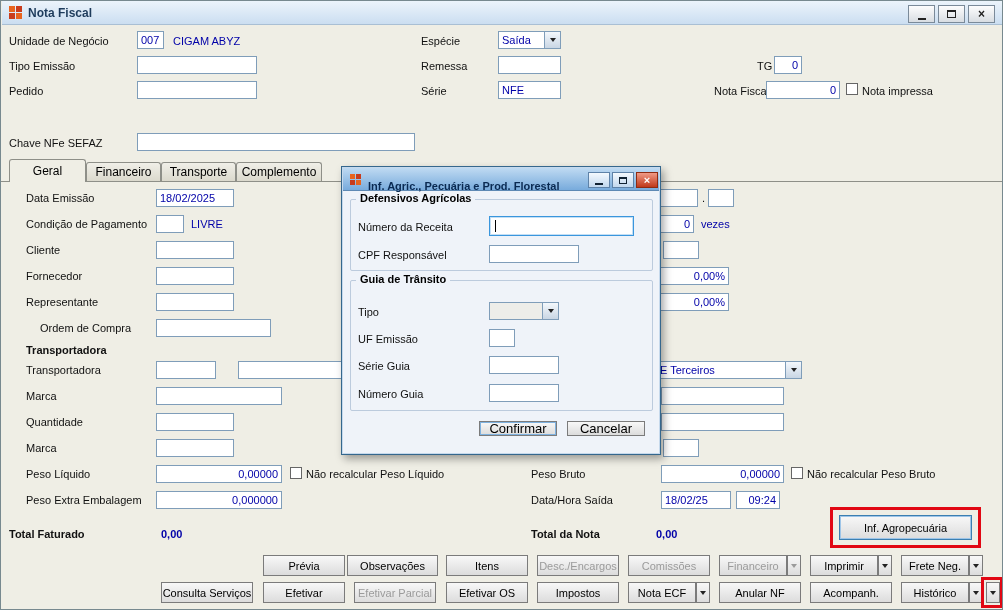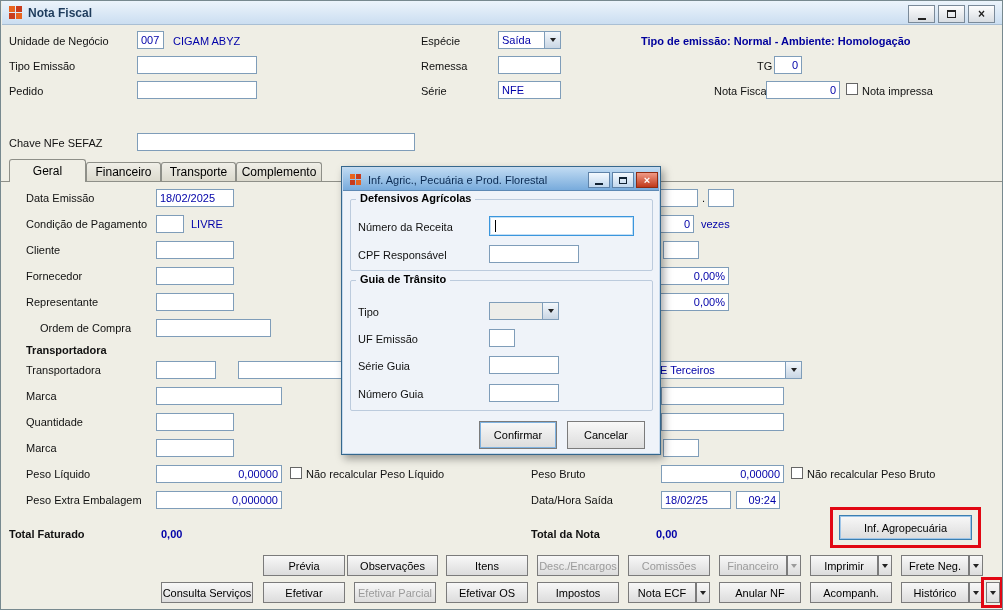--- a/index.html
+++ b/index.html
@@ -25,32 +25,32 @@
   .btn{position:absolute;height:21px;background:linear-gradient(#F8F8F8,#DCDCDC);border:1px solid #7B7B7B;font-size:11px;color:#000;display:flex;align-items:center;justify-content:center;white-space:nowrap;cursor:default}
   .btn.dis{color:#9B9B9B}
   .btn.dis .tri{border-top-color:#9B9B9B}
   .btn .tri{margin-top:4px}
   .tab{position:absolute;top:161px;height:19px;background:linear-gradient(#F0EFE8,#DBD9CD);border:1px solid #8E8F88;border-bottom:none;border-radius:3px 3px 0 0;font-size:12px;color:#000;display:flex;align-items:center;justify-content:center;z-index:2}
   .tab.active{top:158px;height:23px;background:#EFEEE5;z-index:3}
   .tabline{position:absolute;left:0;top:180px;width:1003px;height:1px;background:#8E8F88;z-index:1}
   .ann{position:absolute;border:3px solid #E10713;background:transparent;z-index:40}
   .dlg{position:absolute;left:340px;top:165px;width:320px;height:289px;background:#EFF3F9;border:1px solid #35678D;box-shadow:3px 4px 8px rgba(0,0,0,.35),inset 0 0 0 1px #C6D9EC;z-index:20}
   .dlg-title{position:absolute;left:1px;top:1px;width:316px;height:23px;background:linear-gradient(#BFDAF2,#78ABDC);border-bottom:1px solid #5E89B4}
-  .dlg-title-text{position:absolute;left:25px;top:6px;font-size:11px;font-weight:normal;color:#0A2A52;white-space:nowrap}
+  .dlg-title-text{position:absolute;left:25px;top:12px;font-size:11px;font-weight:bold;color:#0A2A52;white-space:nowrap}
   .dlg-logo{position:absolute;left:7px;top:6px;width:5px;height:5px;background:#E8641E;box-shadow:6px 0 0 #C93C1C,0 6px 0 #C93C1C,6px 6px 0 #E8641E}
   .dlg-btn{position:absolute;top:4px;width:22px;height:16px;border:1px solid #5E82A8;background:linear-gradient(#F4F9FE,#C2D8EE);display:flex;align-items:center;justify-content:center}
   .dlg-btn.close{background:linear-gradient(#F09A86,#C0391B);border-color:#8E2B12}
   .dlg-btn .icon-min{margin-top:7px;background:#123}
   .dlg-btn .icon-max{width:8px;height:7px;border-color:#123}
   .dlg-btn .icon-close{color:#fff;font-size:11px}
   .grp{position:absolute;border:1px solid #BCCBDD;border-radius:2px}
   .grp-lbl{position:absolute;font-size:11px;font-weight:bold;color:#000;background:#EFF3F9;padding:0 4px;white-space:nowrap;z-index:2}
   .focus{border:1px solid #3A96DD;box-shadow:inset 0 0 0 1px #C4DFF5}
   .caret{position:absolute;left:5px;top:3px;width:1px;height:12px;background:#000}
-  .dbtn{position:absolute;height:28px;background:linear-gradient(#F8F8F8,#DCDCDC);border:1px solid #7B7B7B;font-size:11px;color:#000;display:flex;align-items:center;justify-content:center}
+  .dbtn{position:absolute;height:15px;background:linear-gradient(#F8F8F8,#DCDCDC);border:1px solid #7B7B7B;font-size:13px;color:#000;display:flex;align-items:center;justify-content:center}
   .dbtn.def{box-shadow:inset 0 0 0 1px #7FB2E0}
   .infagro{box-shadow:inset 0 0 0 1px #9EC5E8;border-color:#3C7FB1}
 </style>
 </head>
 <body>
 
 <div class="window">
 
   <div class="titlebar">
     <span class="logo"></span>
@@ -66,21 +66,20 @@
       </span>
   </div>
 
   <span class="lbl" style="left:8px;top:34px">Unidade de Negócio</span>
   <span class="field" style="left:136px;top:30px;width:27px">007</span>
   <span class="lbl navy" style="left:172px;top:34px">CIGAM ABYZ</span>
   <span class="lbl" style="left:420px;top:34px">Espécie</span>
   <span class="combo" style="left:497px;top:30px;width:63px"><span>Saída</span><span class="arr">
         <span class="tri"></span>
       </span></span>
-  <span class="lbl b" style="left:640px;top:34px;color:#00009C">Tipo de emissão: Normal - Ambiente: Homologação</span>
 
   <span class="lbl" style="left:8px;top:59px">Tipo Emissão</span>
   <span class="field" style="left:136px;top:55px;width:120px"></span>
   <span class="lbl" style="left:420px;top:59px">Remessa</span>
   <span class="field" style="left:497px;top:55px;width:63px"></span>
   <span class="lbl" style="left:756px;top:59px">TG</span>
   <span class="field num" style="left:773px;top:55px;width:28px">0</span>
 
   <span class="lbl" style="left:8px;top:84px">Pedido</span>
   <span class="field" style="left:136px;top:80px;width:120px"></span>

